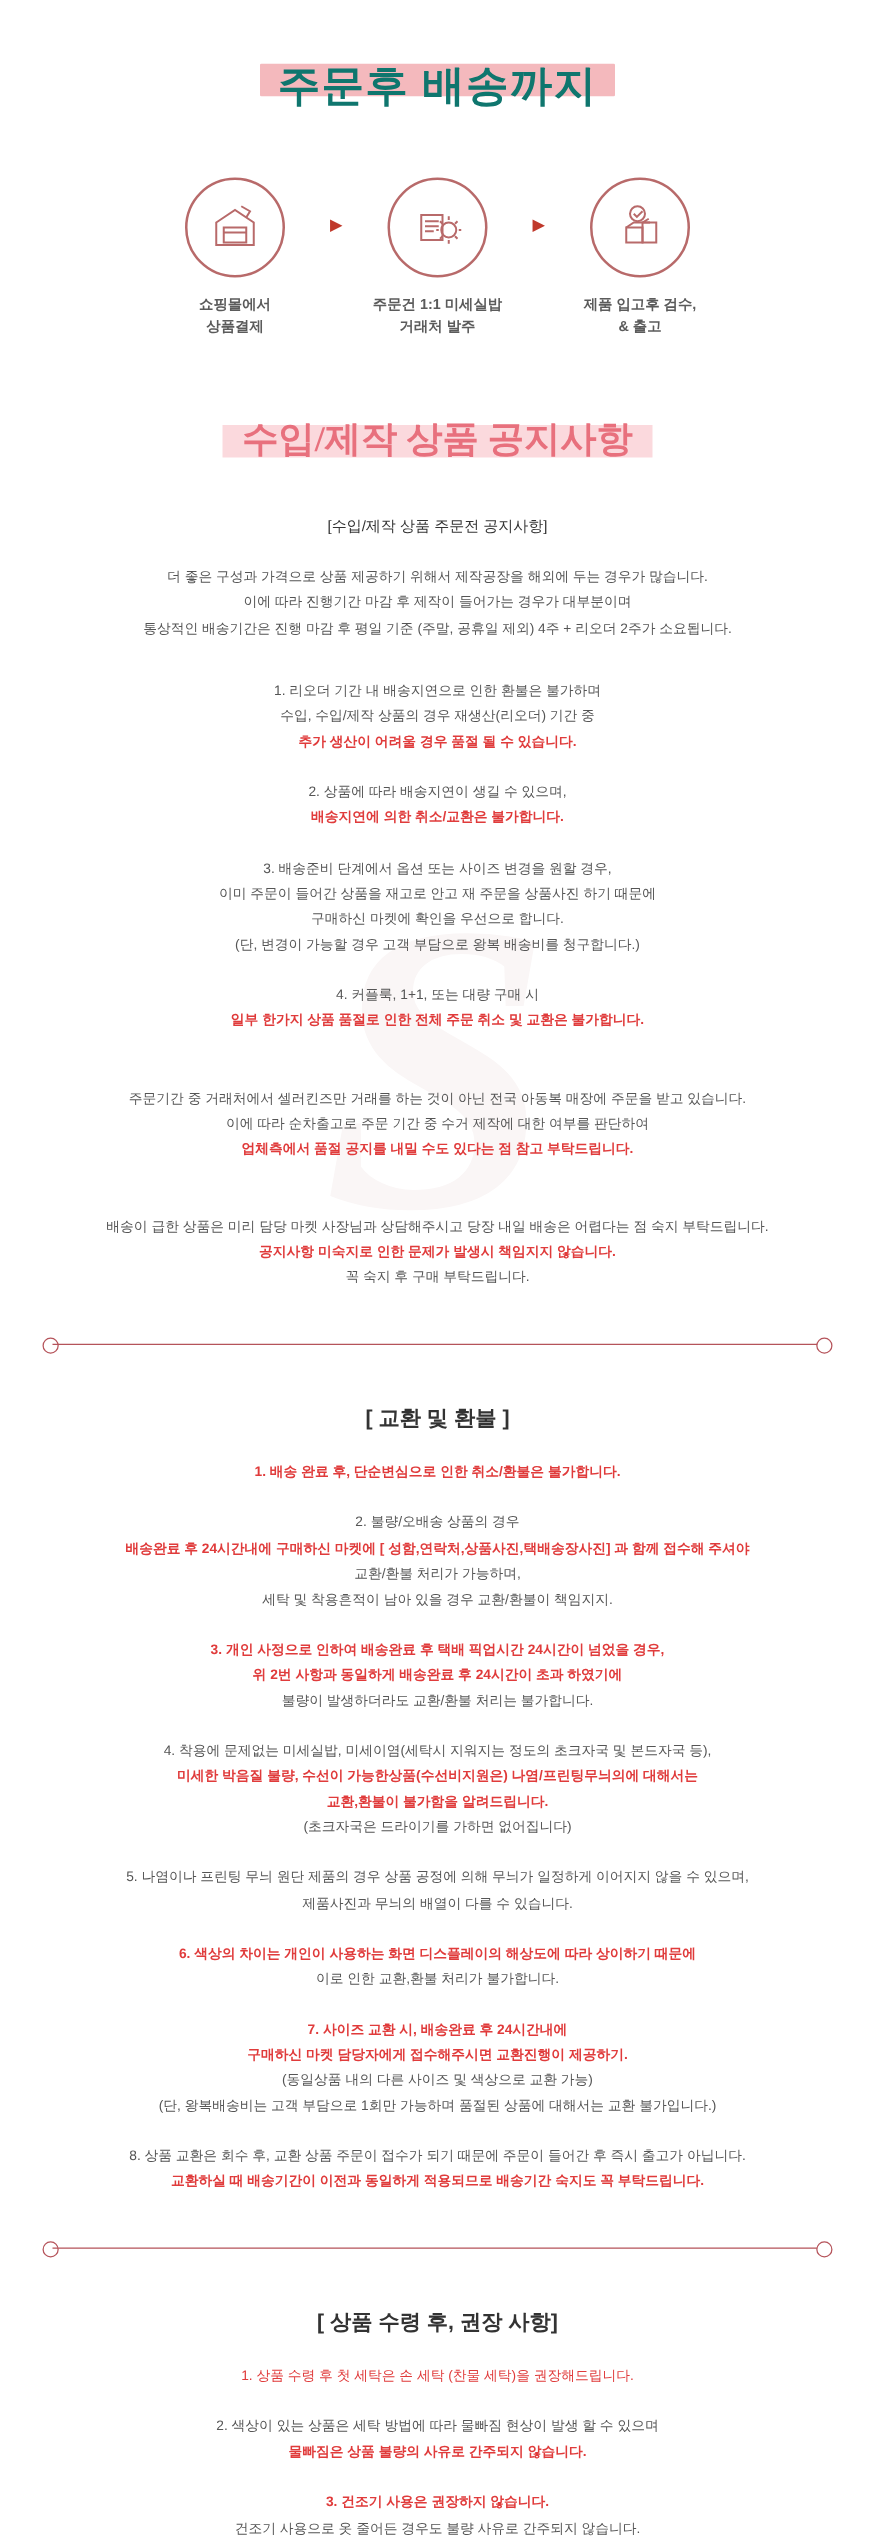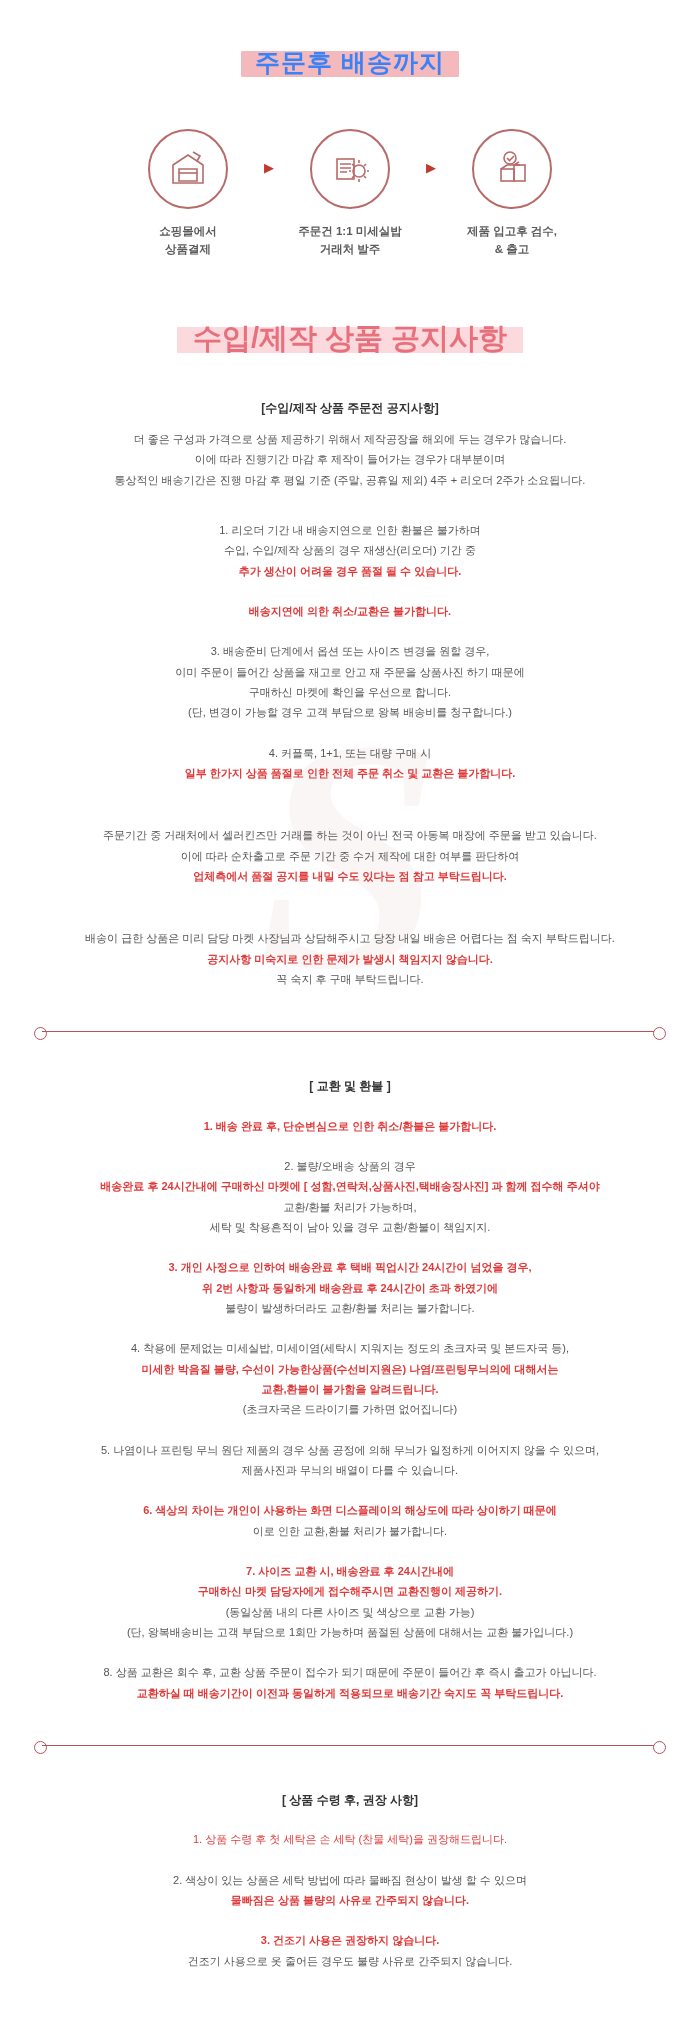--- a/index.html
+++ b/index.html
@@ -35,23 +35,23 @@
   .content{position:relative;z-index:2;}
 
   
   .top-title-wrap{
     padding-top:44px;
     text-align:center;
   }
   .top-title{
     display:inline-block;
     position:relative;
-    font-size:25px;
-    font-weight:700;
-    color:#3b82f6;
+    font-size:34px;
+    font-weight:700;
+    color:#0f766e;
     letter-spacing:1px;
     padding:2px 14px 4px 14px;
   }
   .top-title .hl{
     position:absolute;
     left:0;right:0;
     top:7px;
     height:26px;
     background:#f4b9bd;
     z-index:-1;
@@ -93,20 +93,21 @@
     justify-content:center;
     height:76px;
     color:#c0392b;
     font-size:13px;
   }
 
   
   .main-title-wrap{
     margin-top:58px;
     text-align:center;
+    font-family:Liberation Serif, serif;
   }
   .main-title{
     display:inline-block;
     position:relative;
     font-size:29px;
     font-weight:700;
     color:#e8707d;
     letter-spacing:0px;
     padding:2px 16px 4px 16px;
   }
@@ -121,24 +122,24 @@
 
   
   .section{
     text-align:center;
     font-size:11px;
     line-height:1.85;
     color:#555;
     padding:0 40px;
   }
   .sec-head{
-    font-weight:700;
+    font-weight:400;
     font-size:12px;
     color:#333;
-    margin-bottom:10px;
+    margin-bottom:20px;
   }
   .block{margin:0 0 20px 0;}
   .p{margin:0;}
   .red{color:#e03b3b;font-weight:700;}
   .redn{color:#e03b3b;}
   .gap-s{height:10px;}
   .gap-m{height:22px;}
   .gap-l{height:34px;}
 
   
@@ -160,21 +161,21 @@
     width:11px;height:11px;
     border:1px solid #b5535a;
     border-radius:50%;
     background:#fff;
   }
   .divider .dot.l{left:2px;}
   .divider .dot.r{right:2px;}
 
   .sec-title{
     font-weight:700;
-    font-size:12px;
+    font-size:17px;
     color:#333;
     text-align:center;
     margin-bottom:18px;
   }
 </style>
 </head>
 <body>
 
 <div class="page">
   <div class="watermark">S</div>
@@ -262,20 +263,21 @@
 
       <div class="gap-s"></div>
 
       <div class="block">
         <p class="p">1. 리오더 기간 내 배송지연으로 인한 환불은 불가하며</p>
         <p class="p">수입, 수입/제작 상품의 경우 재생산(리오더) 기간 중</p>
         <p class="p red">추가 생산이 어려울 경우 품절 될 수 있습니다.</p>
       </div>
 
       <div class="block">
+        <p class="p">2. 상품에 따라 배송지연이 생길 수 있으며,</p>
         <p class="p red">배송지연에 의한 취소/교환은 불가합니다.</p>
       </div>
 
       <div class="block">
         <p class="p">3. 배송준비 단계에서 옵션 또는 사이즈 변경을 원할 경우,</p>
         <p class="p">이미 주문이 들어간 상품을 재고로 안고 재 주문을 상품사진 하기 때문에</p>
         <p class="p">구매하신 마켓에 확인을 우선으로 합니다.</p>
         <p class="p">(단, 변경이 가능할 경우 고객 부담으로 왕복 배송비를 청구합니다.)</p>
       </div>
 

